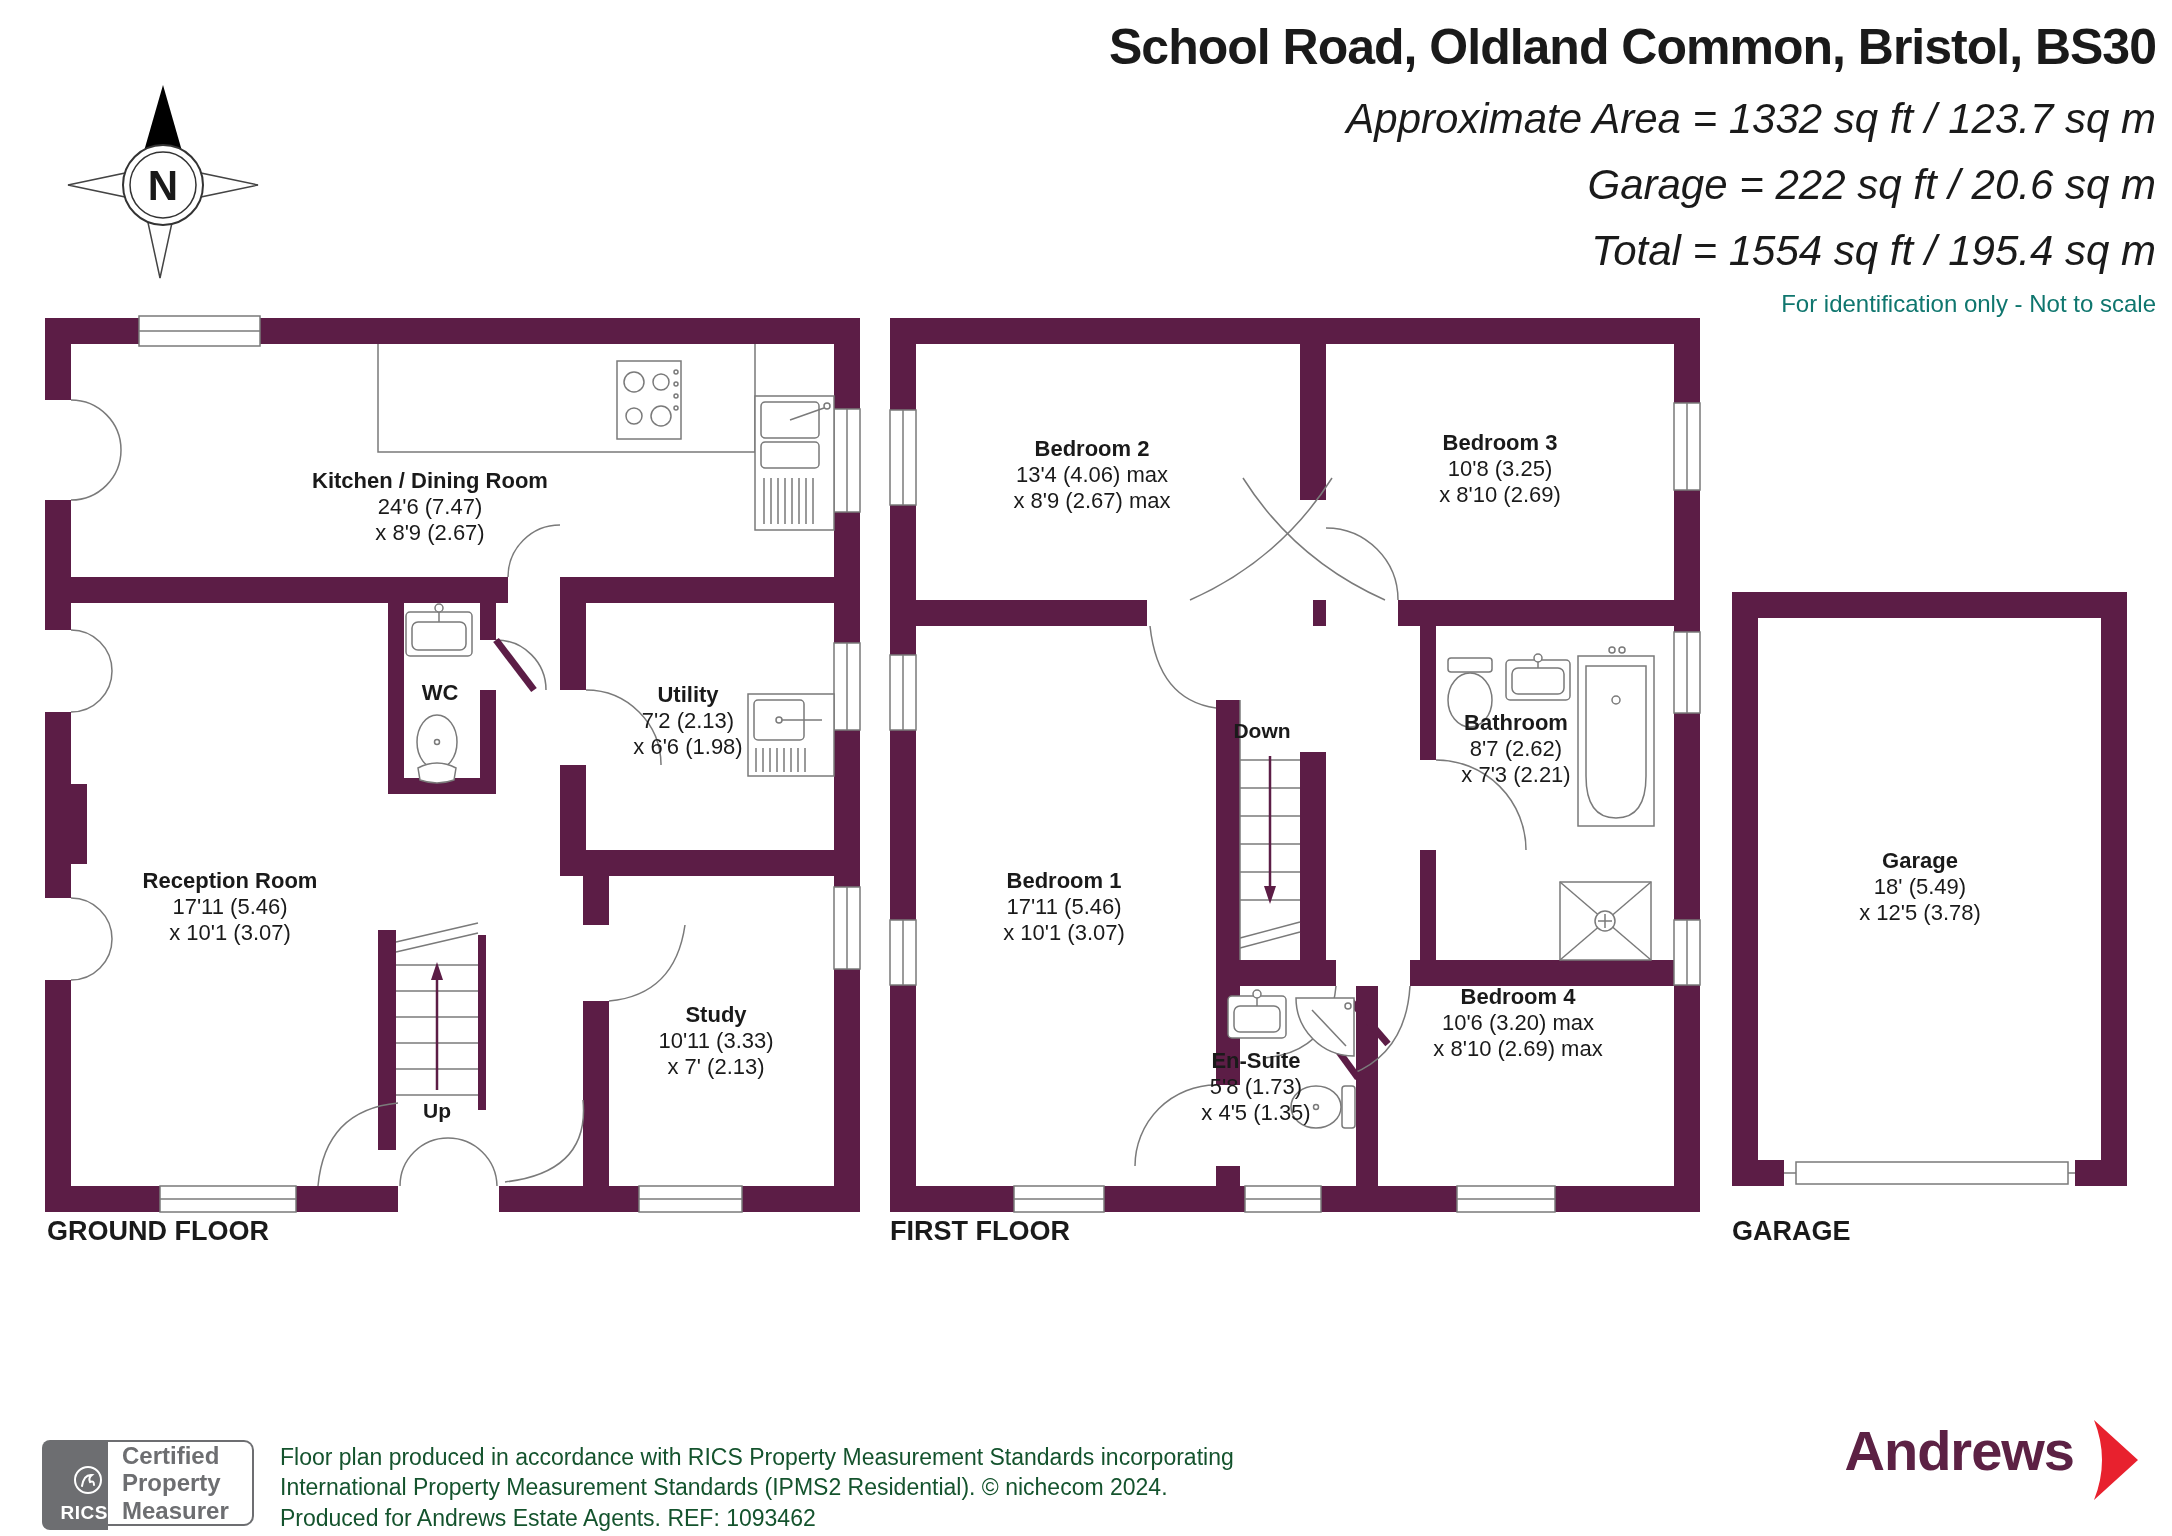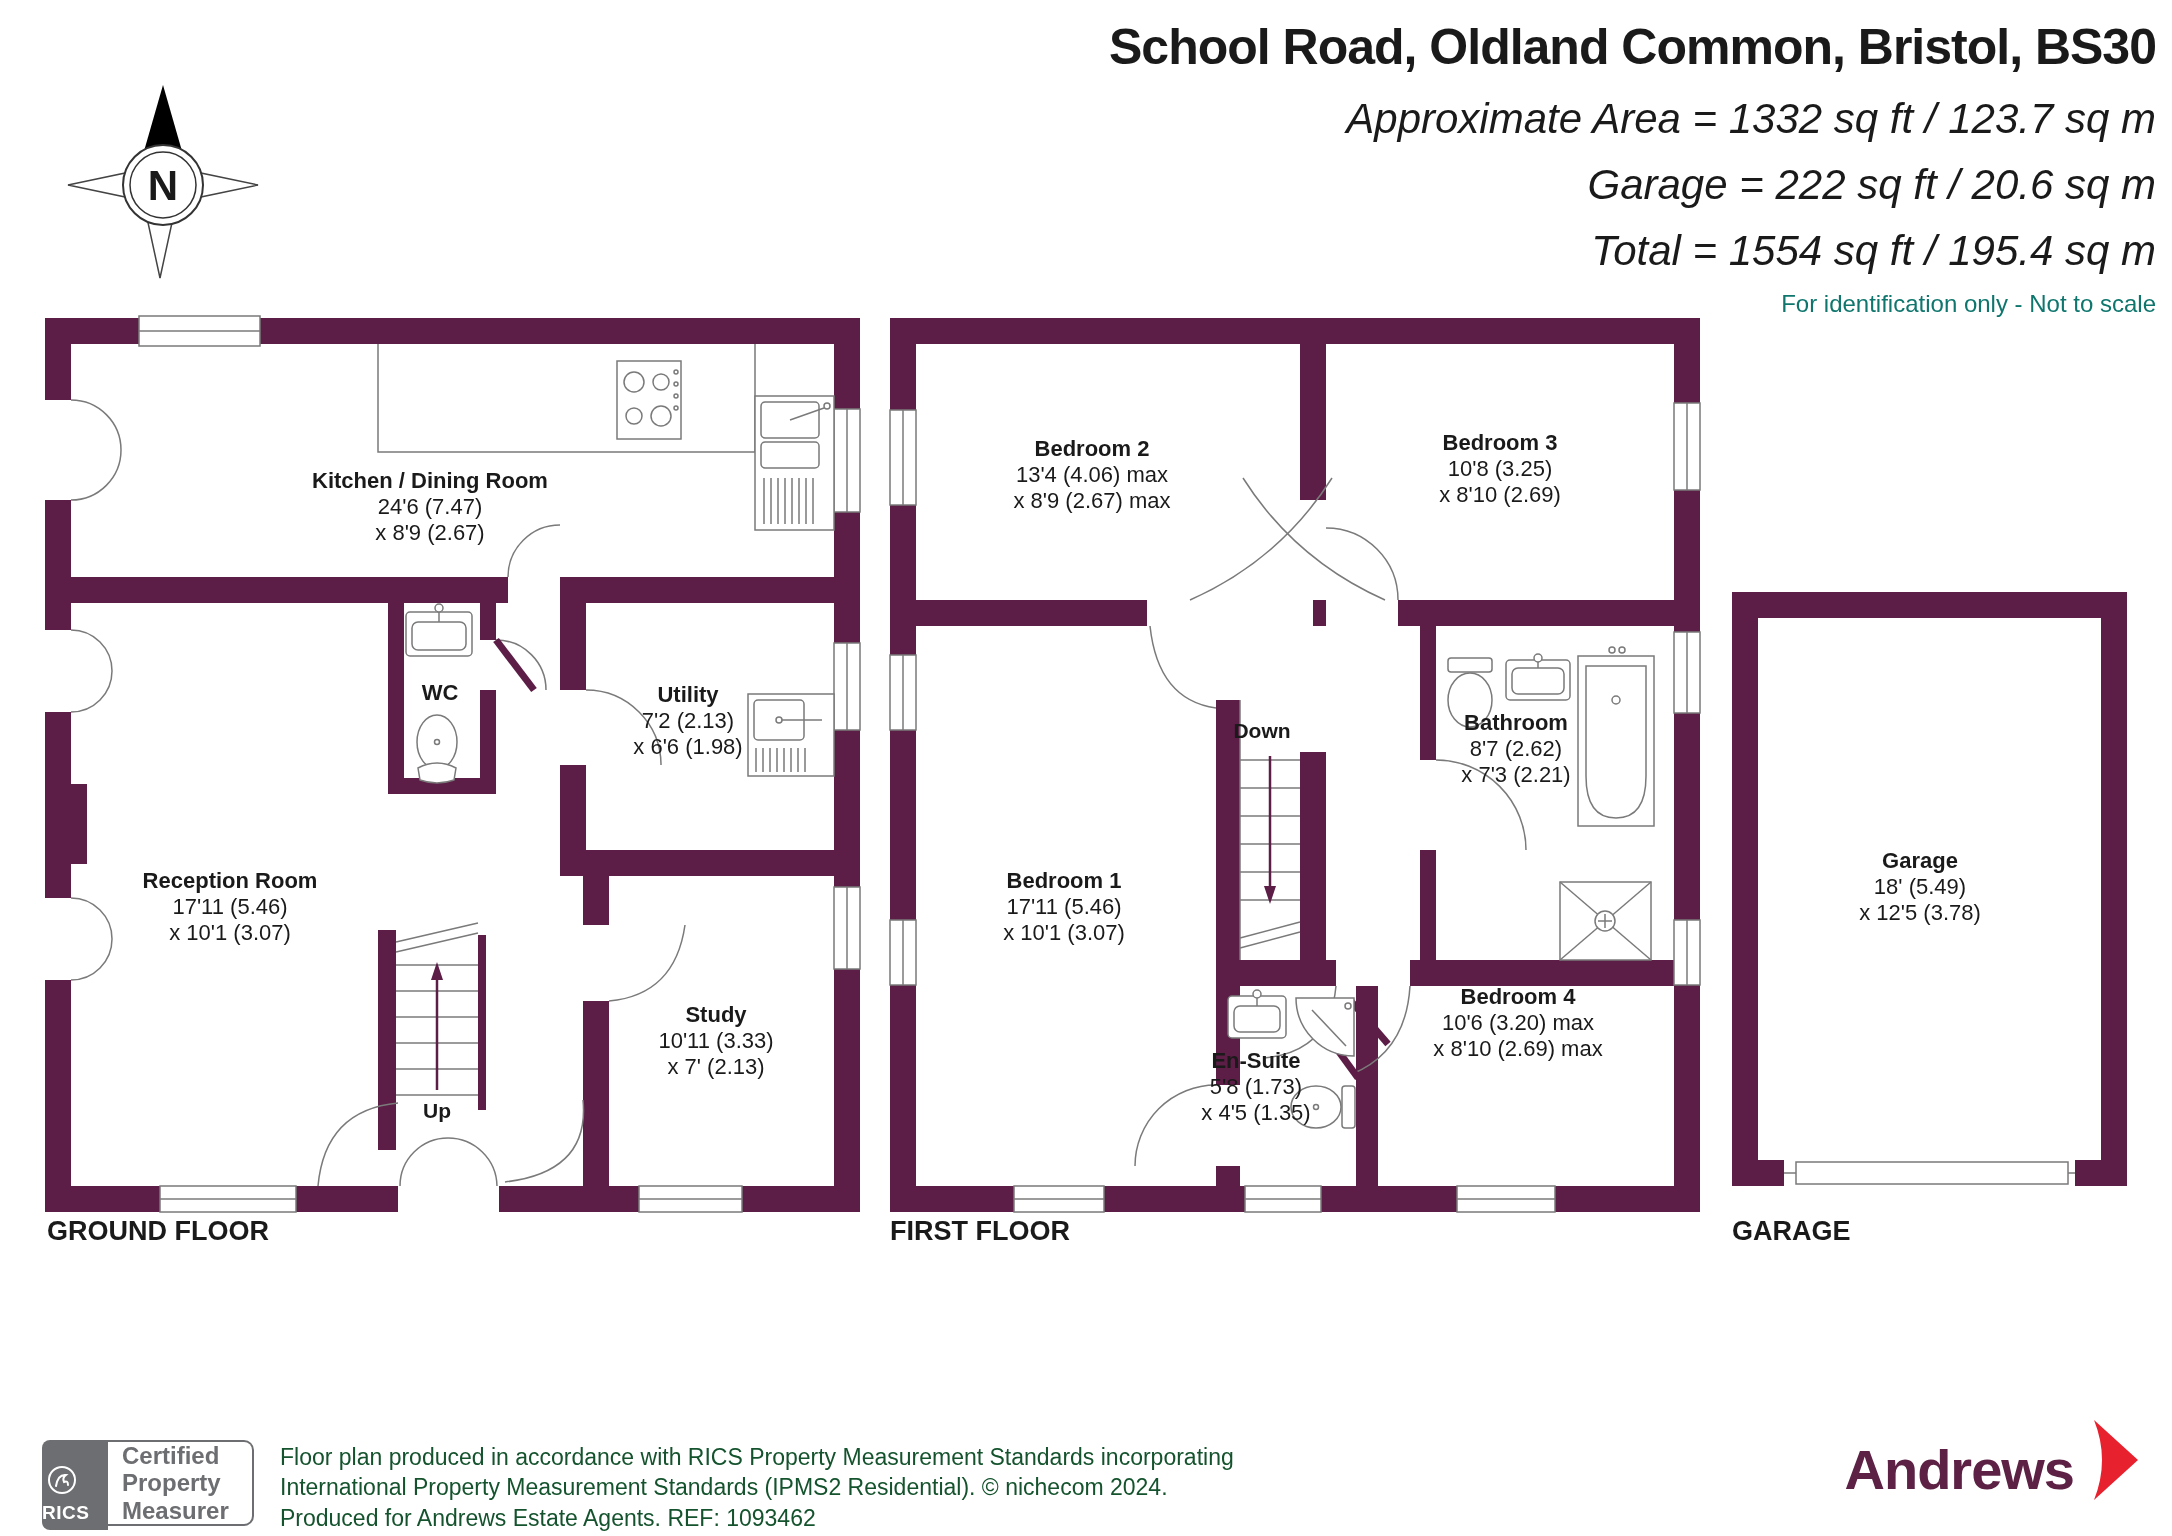--- a/index.html
+++ b/index.html
@@ -19,27 +19,27 @@
   .fix{stroke:#7a7a7a;stroke-width:1.5;fill:#ffffff;}
   .leaf{stroke:#5c1d46;stroke-width:7;}
   .rname{font-size:22px;font-weight:bold;text-anchor:middle;}
   .rdim{font-size:22px;text-anchor:middle;}
   .flabel{font-size:27px;font-weight:bold;}
   .stairlbl{font-size:21px;font-weight:bold;text-anchor:middle;}
   .compassN{font-size:42px;font-weight:bold;text-anchor:middle;}
   
   .foot{position:absolute;left:42px;top:1440px;display:flex;align-items:flex-start;}
   .rics-box{width:66px;height:84px;background:#6d6e71;border-radius:8px 0 0 8px;
-            display:flex;flex-direction:column;align-items:flex-start;justify-content:flex-end;padding-bottom:6px;}
+            display:flex;flex-direction:column;align-items:flex-end;justify-content:flex-end;padding-bottom:6px;}
   .rics-word{color:#fff;font-size:19px;font-weight:bold;letter-spacing:0.5px;}
   .cpm-box{width:146px;height:86px;border:2px solid #6d6e71;border-left:none;border-radius:0 10px 10px 0;
            background:#fff;display:flex;flex-direction:column;justify-content:center;padding-left:14px;box-sizing:border-box;}
   .cpm-box div{color:#6d6e71;font-size:24px;font-weight:bold;line-height:1.15;}
   .disc{margin-left:26px;color:#14532d;font-size:23px;line-height:1.32;padding-top:2px;}
-  .brand{position:absolute;right:30px;top:1418px;display:flex;align-items:flex-end;}
+  .brand{position:absolute;right:30px;top:1418px;display:flex;align-items:flex-start;}
   .brand .word{font-size:56px;font-weight:bold;color:#5c2144;letter-spacing:-1px;margin-right:16px;}
 </style>
 </head>
 <body>
 
 <div id="canvas">
 
   <div class="hdr">
     <div class="title">School Road, Oldland Common, Bristol, BS30</div>
     <div class="area">

